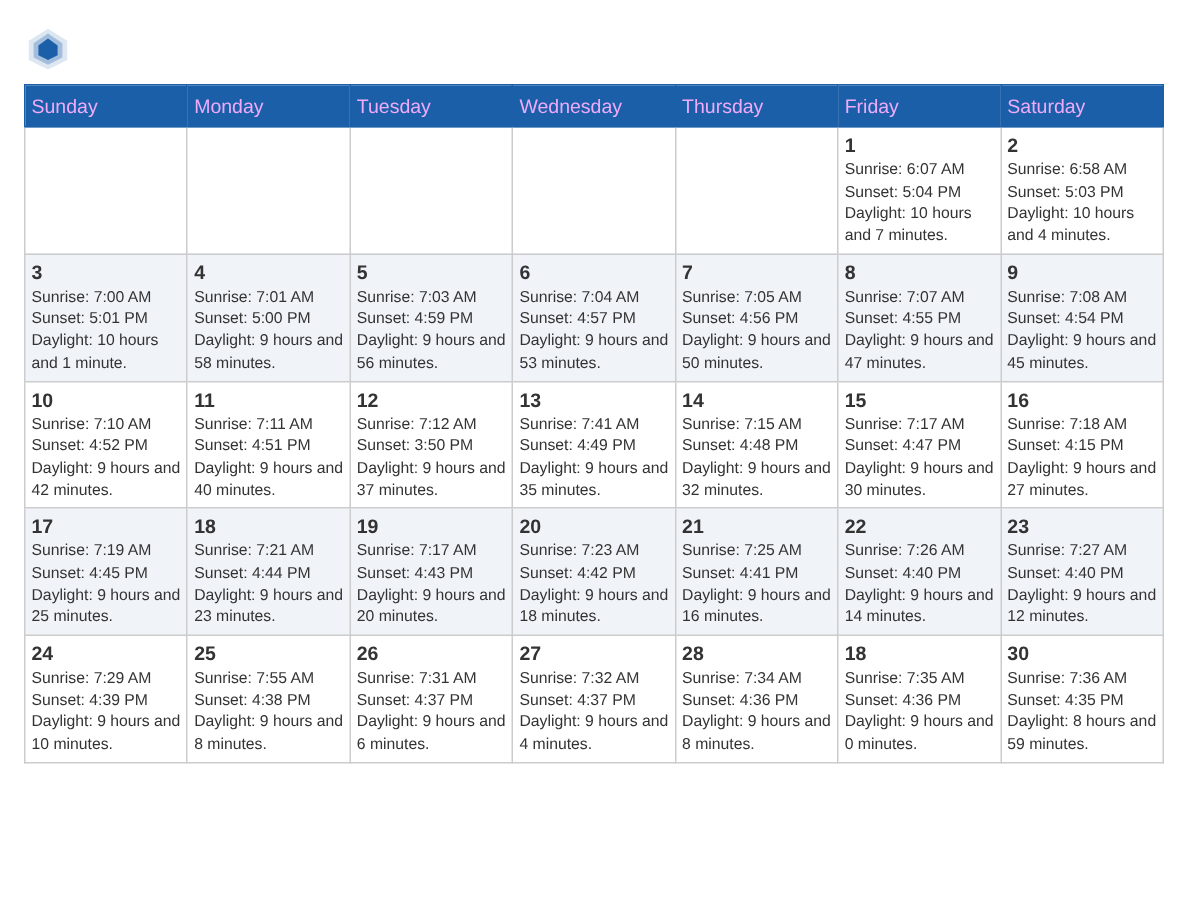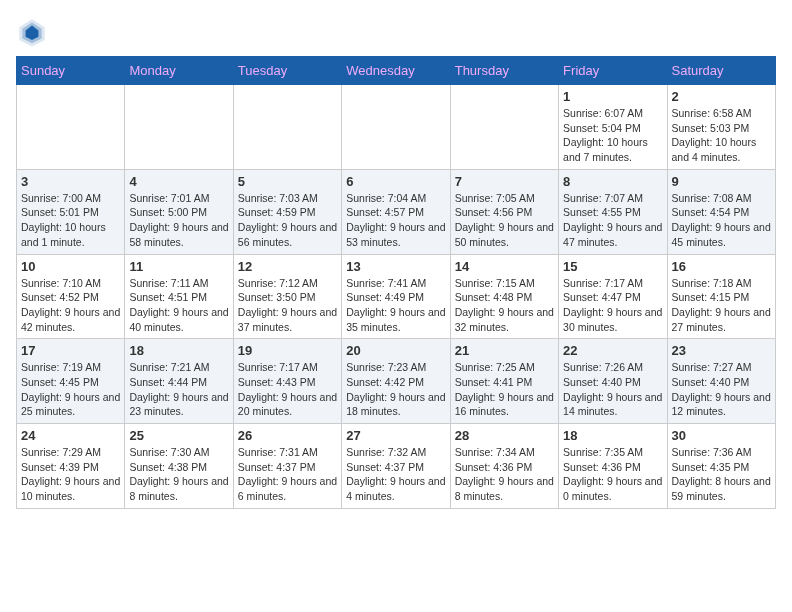--- a/index.html
+++ b/index.html
@@ -272,21 +272,21 @@
       </tr>
       <tr>
         <td>
           <span class="day-num">24</span>
           <div class="day-info">Sunrise: 7:29 AM</div>
           <div class="day-info">Sunset: 4:39 PM</div>
           <div class="day-info">Daylight: 9 hours and 10 minutes.</div>
         </td>
         <td>
           <span class="day-num">25</span>
-          <div class="day-info">Sunrise: 7:30 AM</div>
+          <div class="day-info">Sunrise: 7:55 AM</div>
           <div class="day-info">Sunset: 4:38 PM</div>
           <div class="day-info">Daylight: 9 hours and 8 minutes.</div>
         </td>
         <td>
           <span class="day-num">26</span>
           <div class="day-info">Sunrise: 7:31 AM</div>
           <div class="day-info">Sunset: 4:37 PM</div>
           <div class="day-info">Daylight: 9 hours and 6 minutes.</div>
         </td>
         <td>

